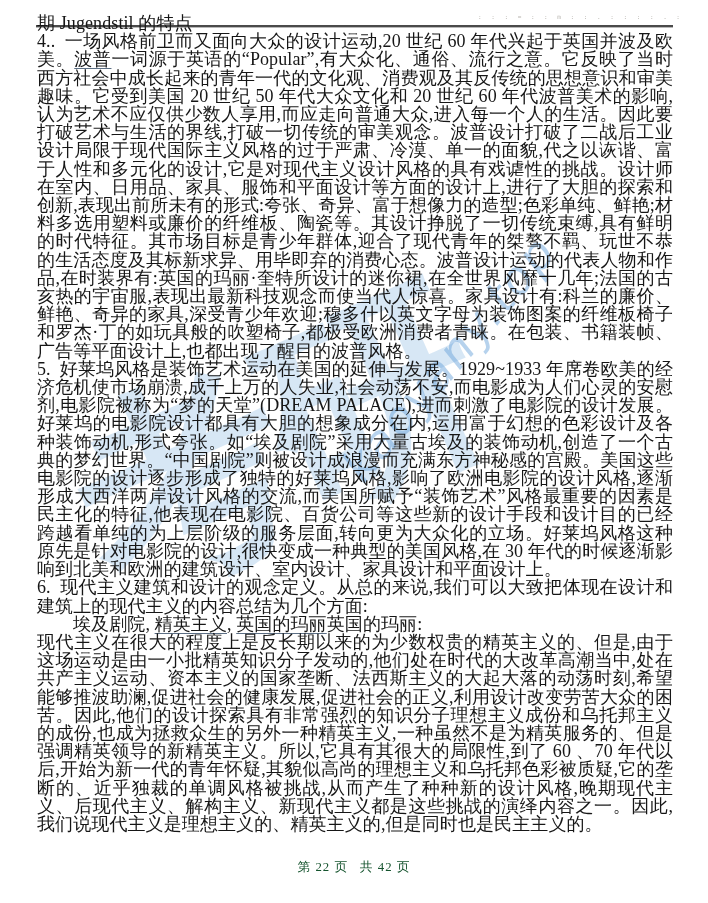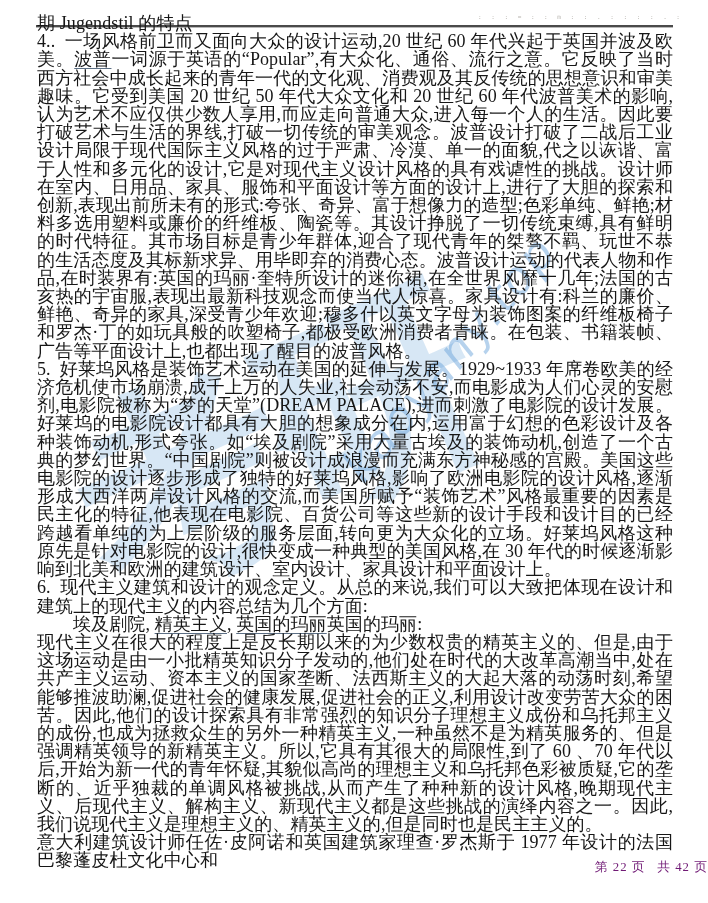--- a/index.html
+++ b/index.html
@@ -29,21 +29,21 @@
     top:14px;left:37px;width:636px;
     font-size:18px;line-height:18.2px;
     text-align:justify;
     letter-spacing:0.1px;
   }
   p.para{margin:0;padding:0;}
   p.indent{text-indent:2em;}
   .u{text-decoration:underline;text-underline-offset:2.5px;text-decoration-thickness:1px;text-decoration-color:#5c6f85;}
   .footer{
     position:absolute;left:0;bottom:27px;width:100%;
-    text-align:right;font-size:12.8px;color:#701a75;
+    text-align:center;font-size:12.8px;color:#14532d;
     letter-spacing:1px;
   }
   .wm{position:absolute;pointer-events:none;user-select:none;}
   .wm-cjk{
     top:300px;left:70px;
     font-size:215px;font-weight:bold;
     font-family:"DejaVu Serif",serif;
     color:rgba(139,184,226,0.34);
     transform:rotate(-24deg);
     white-space:nowrap;
@@ -74,20 +74,19 @@
   <div class="wm wm-url">kaoyany.top</div>
 
   <div class="doc-body">
 
   <p class="para"><span>期 Jugendstil 的特点</span></p>
       <p class="para"><span>4.. 一场风格前卫而又面向大众的设计运动,20 世纪 60 年代兴起于英国并波及欧美。</span><span class="u">波普</span><span>一词源于英语的“Popular”,有大众化、通俗、流行之意。它反映了当时西方社会中成长起来的青年一代的文化观、消费观及其反传统的思想意识和审美趣味。它受到美国 20 世纪 50 年代大众文化和 20 世纪 60 年代波普美术的影响,认为艺术不应仅供少数人享用,而应走向普通大众,进入每一个人的生活。因此要打破艺术与生活的界线,打破一切传统的审美观念。波普设计打破了二战后工业设计局限于现代国际主义风格的过于严肃、冷漠、单一的面貌,代之以诙谐、富于人性和多元化的设计,它是对现代主义设计风格的具有戏谑性的挑战。设计师在室内、日用品、家具、服饰和平面设计等方面的设计上,进行了大胆的探索和创新,表现出前所未有的形式:夸张、奇异、富于想像力的造型;色彩单纯、鲜艳;材料多选用塑料或廉价的纤维板、陶瓷等。其设计挣脱了一切传统束缚,具有鲜明的时代特征。其市场目标是青少年群体,迎合了现代青年的桀骜不羁、玩世不恭的生活态度及其标新求异、用毕即弃的消费心态。波普设计运动的代表人物和作品,在时装界有:英国的玛丽·奎特所设计的迷你裙,在全世界风靡十几年;法国的古亥热的宇宙服,表现出最新科技观念而使当代人惊喜。家具设计有:科兰的廉价、鲜艳、奇异的家具,深受青少年欢迎;穆多什以英文字母为装饰图案的纤维板椅子和罗杰·丁的如玩具般的吹塑椅子,都极受欧洲消费者青睐。在包装、书籍装帧、广告等平面设计上,也都出现了醒目的波普风格。</span></p>
       <p class="para"><span>5. 好莱坞风格是装饰艺术运动在美国的延伸与发展。1929~1933 年席卷欧美的经济危机使市场崩溃,成千上万的人失业,社会动荡不安,而电影成为人们心灵的安慰剂,电影院被称为“梦的天堂”(DREAM PALACE),进而刺激了电影院的设计发展。好莱坞的电影院设计都具有大胆的想象成分在内,运用富于幻想的色彩设计及各种装饰动机,形式夸张。如“埃及剧院”采用大量古埃及的装饰动机,创造了一个古典的梦幻世界。“中国剧院”则被设计成浪漫而充满东方神秘感的宫殿。美国这些电影院的设计逐步形成了独特的好莱坞风格,影响了欧洲电影院的设计风格,逐渐形成大西洋两岸设计风格的交流,而美国所赋予“装饰艺术”风格最重要的因素是民主化的特征,他表现在电影院、百货公司等这些新的设计手段和设计目的已经跨越看单纯的为上层阶级的服务层面,转向更为大众化的立场。好莱坞风格这种原先是针对电影院的设计,很快变成一种典型的美国风格,在 30 年代的时候逐渐影响到北美和欧洲的建筑设计、室内设计、家具设计和平面设计上。</span></p>
       <p class="para"><span>6. 现代主义建筑和设计的观念定义。从总的来说,我们可以大致把体现在设计和建筑上的现代主义的内容总结为几个方面:</span></p>
       <p class="para indent"><span>埃及剧院, </span><span class="u">精英主义</span><span>, </span><span class="u">英国的玛丽</span><span>英国的玛丽:</span></p>
       <p class="para"><span>现代主义在很大的程度上是反长期以来的为少数权贵的精英主义的、但是,由于这场运动是由一小批精英知识分子发动的,他们处在时代的大改革高潮当中,处在共产主义运动、资本主义的国家垄断、法西斯主义的大起大落的动荡时刻,希望能够推波助澜,促进社会的健康发展,促进社会的正义,利用设计改变劳苦大众的困苦。因此,他们的设计探索具有非常强烈的知识分子理想主义成份和乌托邦主义的成份,也成为拯救众生的另外一种精英主义,一种虽然不是为精英服务的、但是强调精英领导的新精英主义。所以,它具有其很大的局限性,到了 60 、70 年代以后,开始为新一代的青年怀疑,其貌似高尚的理想主义和乌托邦色彩被质疑,它的垄断的、近乎独裁的单调风格被挑战,从而产生了种种新的设计风格,晚期现代主义、后现代主义、解构主义、新现代主义都是这些挑战的演绎内容之一。因此,我们说现代主义是理想主义的、精英主义的,但是同时也是民主主义的。</span></p>
-      <p class="para"><span>意大利建筑设计师任佐·皮阿诺和英国建筑家理查·罗杰斯于 1977 年设计的法国巴黎蓬皮杜文化中心和</span></p>
     </div>
 
   <div class="footer">
     <span>第 22 页  共 42 页</span>
   </div>
 
 </div>
 
 </body></html>

